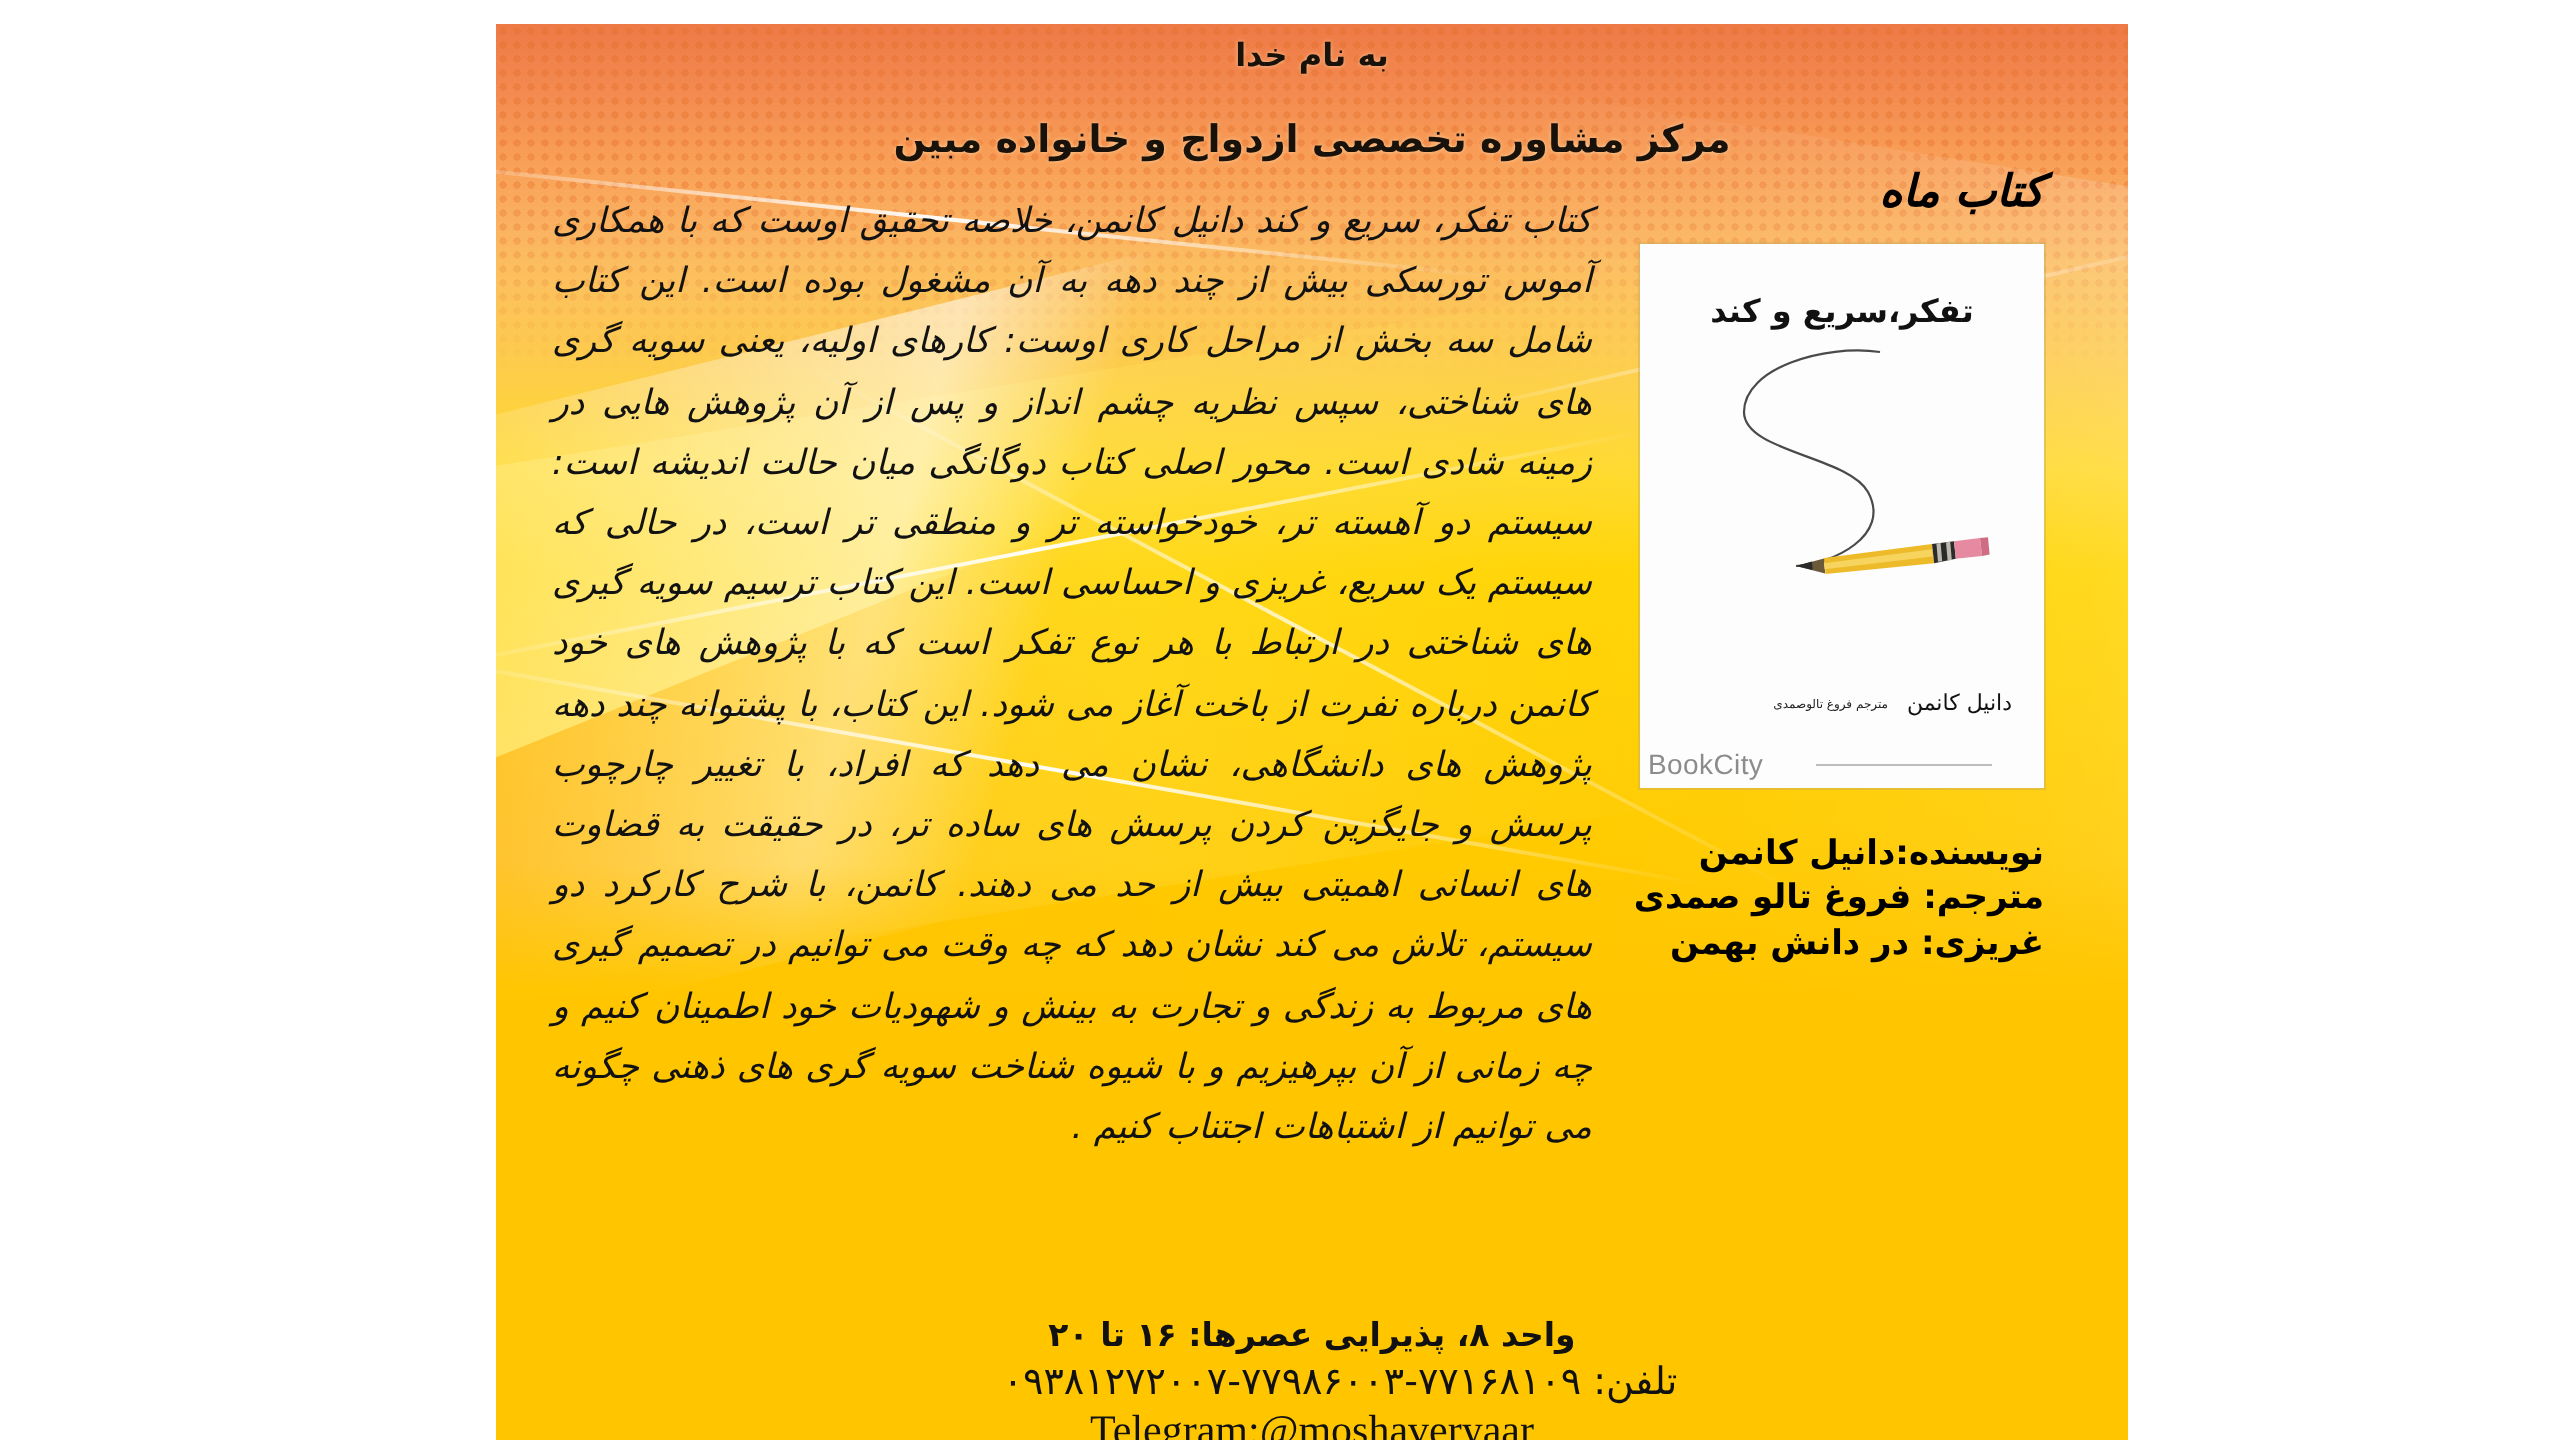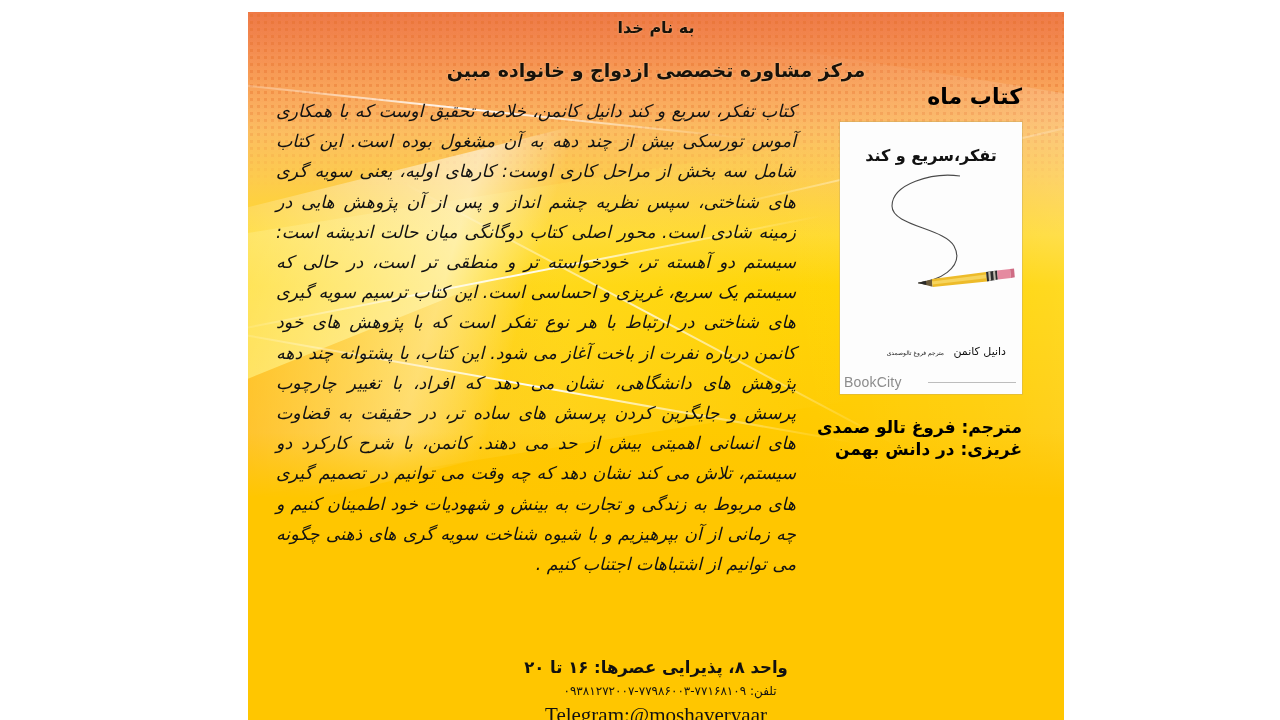--- a/index.html
+++ b/index.html
@@ -72,27 +72,27 @@
   .hdr{
     position:absolute;left:0;right:0;
     text-align:center;color:#18120a;font-weight:bold;
     text-shadow:0 0 2px rgba(255,240,200,.6);
   }
   .hdr1{top:6px;font-size:16px;}
   .hdr2{top:47px;font-size:19px;letter-spacing:.3px;}
 
   .kotab-mah{
     position:absolute;right:42px;top:72px;
-    font-size:22px;font-weight:bold;color:#000;
+    font-size:22px;font-weight:bold;color:#000;font-style:italic;
   }
 
   
   .cover-wrap{
     position:absolute;right:42px;top:110px;
-    width:182px;height:272px;
+    width:202px;height:272px;
     background:#fdfdfd;
     box-shadow:0 0 0 1px rgba(200,170,90,.45);
   }
   .cover-title{
     position:absolute;top:24px;left:0;right:0;text-align:center;
     font-size:16px;font-weight:bold;color:#111;
   }
   .cover-svg{position:absolute;left:0;top:48px;width:182px;height:160px;}
   .cover-author{
     position:absolute;bottom:36px;right:16px;
@@ -126,21 +126,21 @@
     line-height:30.2px;
     font-family:"DejaVu Sans","Liberation Sans",sans-serif;
     font-style:italic;
   }
 
   .footer{
     position:absolute;left:0;right:0;bottom:4px;
     text-align:center;color:#111;
   }
   .f-line{font-size:16.5px;font-weight:bold;line-height:25px;}
-  .f-phone{font-size:12px;line-height:23px;padding-left:28px;}
+  .f-phone{font-size:19px;line-height:23px;padding-left:28px;}
   .f-tg{
     font-family:Liberation Serif, serif;
     font-size:21px;line-height:25px;direction:ltr;
   }
 </style>
 </head>
 <body>
 
 <div id="slide">
 
@@ -183,20 +183,21 @@
         </g>
       </svg>
 
       <div class="cover-author">دانیل کانمن</div>
       <div class="cover-translator">مترجم فروغ تالوصمدی</div>
       <div class="cover-rule"></div>
       <div class="cover-pub">BookCity</div>
     </div>
 
     <div class="meta">
+      <div>نویسنده:دانیل کانمن</div>
       <div>مترجم: فروغ تالو صمدی</div>
       <div>غریزی: در دانش بهمن</div>
     </div>
 
     <div class="body-text">کتاب تفکر، سریع و کند دانیل کانمن، خلاصه تحقیق اوست که با همکاری آموس تورسکی بیش از چند دهه به آن مشغول بوده است. این کتاب شامل سه بخش از مراحل کاری اوست: کارهای اولیه، یعنی سویه گری های شناختی، سپس نظریه چشم انداز و پس از آن پژوهش هایی در زمینه شادی است. محور اصلی کتاب دوگانگی میان حالت اندیشه است: سیستم دو آهسته تر، خودخواسته تر و منطقی تر است، در حالی که سیستم یک سریع، غریزی و احساسی است. این کتاب ترسیم سویه گیری های شناختی در ارتباط با هر نوع تفکر است که با پژوهش های خود کانمن درباره نفرت از باخت آغاز می شود. این کتاب، با پشتوانه چند دهه پژوهش های دانشگاهی، نشان می دهد که افراد، با تغییر چارچوب پرسش و جایگزین کردن پرسش های ساده تر، در حقیقت به قضاوت های انسانی اهمیتی بیش از حد می دهند. کانمن، با شرح کارکرد دو سیستم، تلاش می کند نشان دهد که چه وقت می توانیم در تصمیم گیری های مربوط به زندگی و تجارت به بینش و شهودیات خود اطمینان کنیم و چه زمانی از آن بپرهیزیم و با شیوه شناخت سویه گری های ذهنی چگونه می توانیم از اشتباهات اجتناب کنیم .</div>
 
     <div class="footer">
       <div class="f-line">واحد ۸، پذیرایی عصرها: ۱۶ تا ۲۰</div>
       <div class="f-phone">تلفن: ۷۷۱۶۸۱۰۹-۷۷۹۸۶۰۰۳-۰۹۳۸۱۲۷۲۰۰۷</div>
       <div class="f-tg">Telegram:@moshaveryaar</div>

